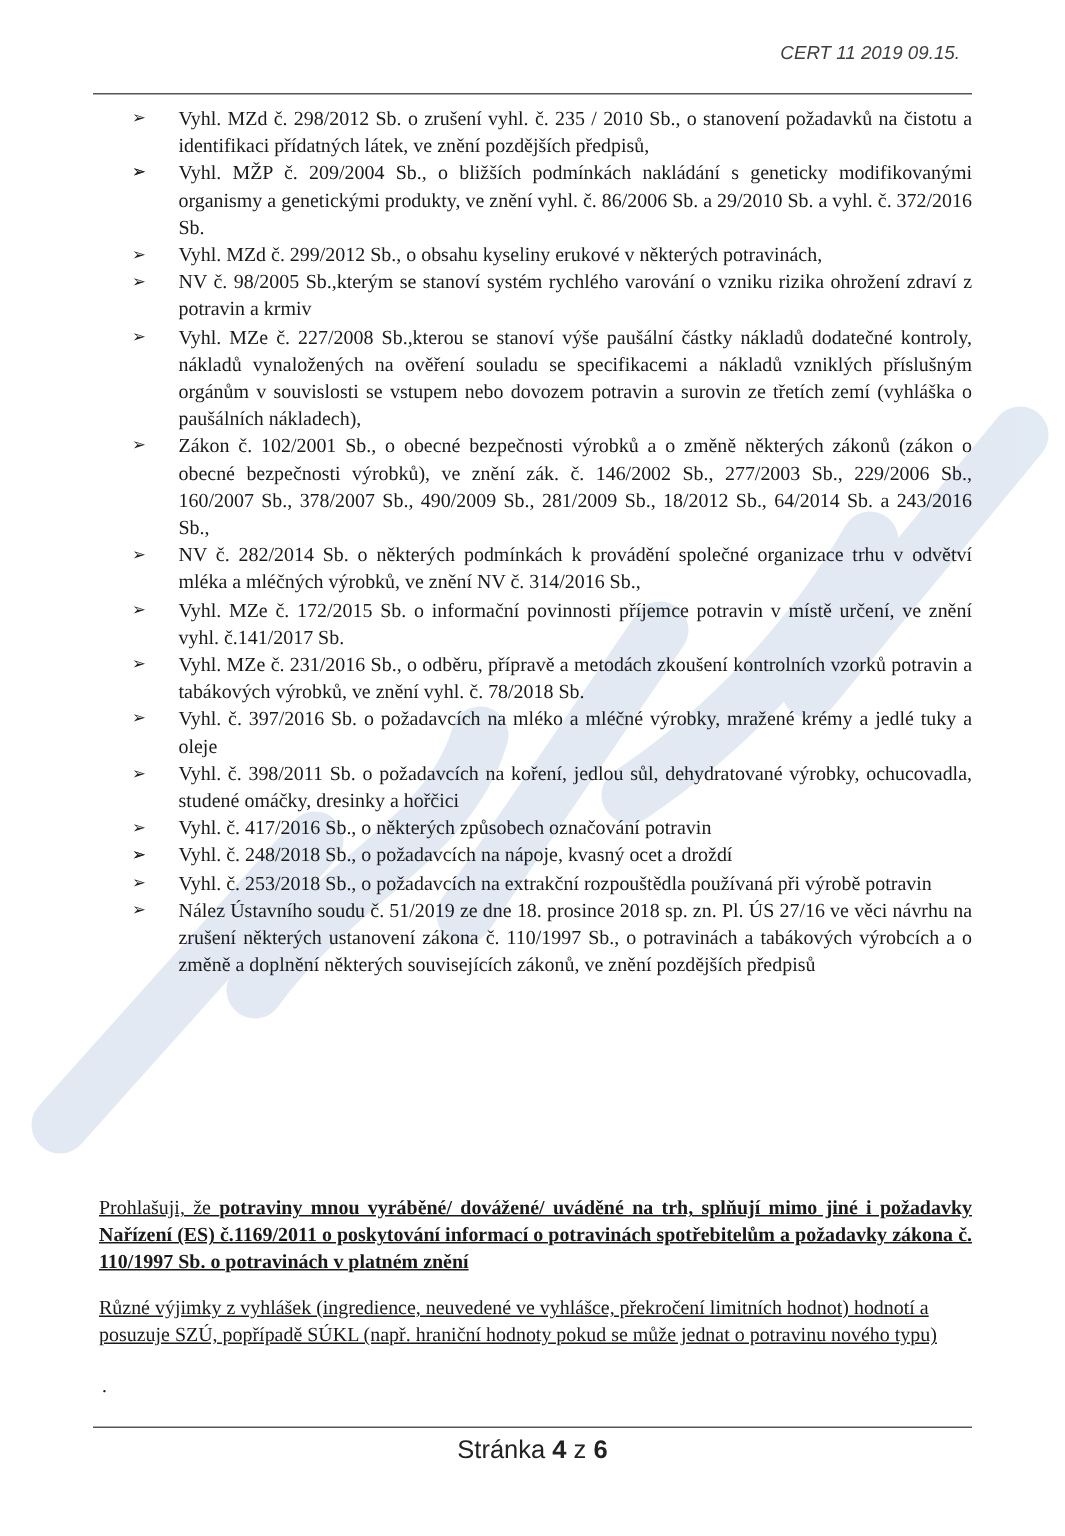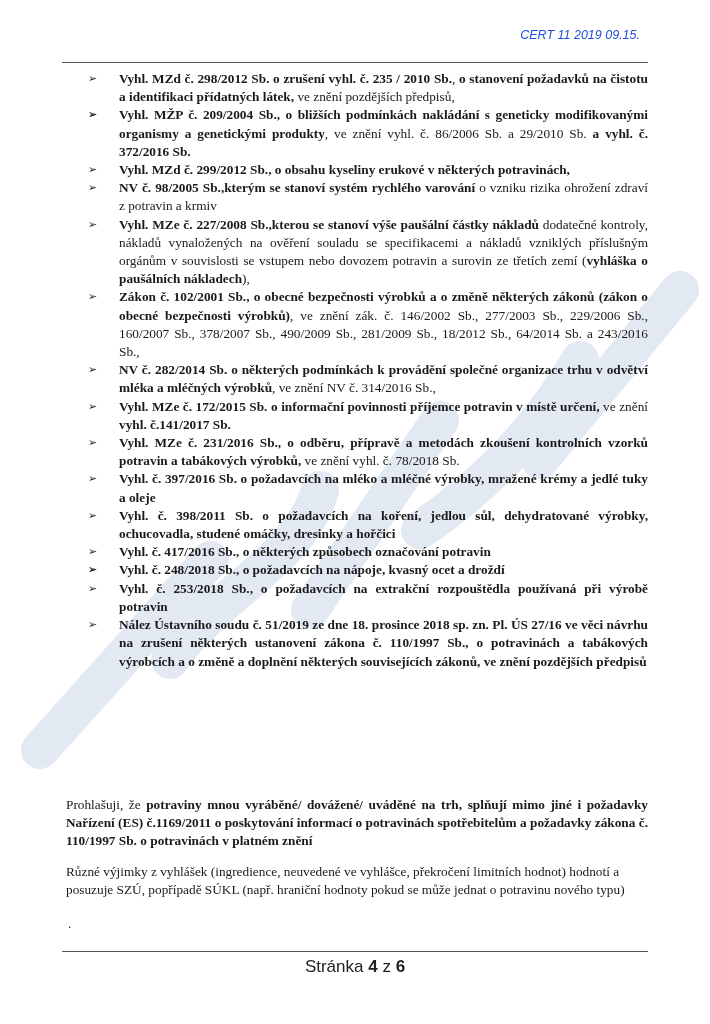--- a/index.html
+++ b/index.html
@@ -1,24 +1,24 @@
 <!DOCTYPE html>
 <html><head>
 <meta charset="utf-8">
 <style>
   html, body { margin:0; padding:0; }
   body { width:710px; height:1024px; background:#ffffff; position:relative; overflow:hidden; font-family:"Liberation Serif", serif; color:#1a1a1a; }
   .watermark { position:absolute; left:20px; top:230px; width:680px; height:560px; pointer-events:none; }
-  .header-ref { position:absolute; right:70px; top:28px; font-family:"Liberation Sans", sans-serif; font-style:italic; font-size:12.5px; color:#1d4ed8;text-align:center; }
+  .header-ref { position:absolute; right:70px; top:28px; font-family:"Liberation Sans", sans-serif; font-style:italic; font-size:12.5px; color:#404040;text-align:center; }
   .top-rule { position:absolute; left:62px; right:62px; top:62px; height:0; border-top:1.5px solid #555; }
   .list { position:absolute; left:88px; top:70px; width:560px; margin:0; padding:0; list-style:none; }
   .item { position:relative; padding-left:31px; font-size:13.3px; line-height:18.2px; text-align:justify; margin:0; }
   .item .arrow { position:absolute; left:0; top:0; font-family:"DejaVu Sans", sans-serif; font-size:11px; color:#222; }
-  .item b { font-weight:bold;margin-top:46px; }
-  .para { position:absolute; left:66px; width:582px; font-size:13.3px; line-height:18.2px; text-align:justify; }
+  .item b { font-weight:normal;margin-top:46px; }
+  .para { position:absolute; left:66px; width:582px; font-size:13.3px; line-height:18.2px; text-align:justify;text-decoration:underline; }
   .p1 { top:796px; }
   .p2 { top:863px; text-align:left; }
   .dot { position:absolute; left:68px; top:916px; font-size:13px; }
   .bottom-rule { position:absolute; left:62px; right:62px; top:951px; height:0; border-top:1.5px solid #555; }
   .footer { position:absolute; left:0; right:0; top:957px; text-align:center; font-family:"Liberation Sans", sans-serif; font-size:17px; color:#222; }
   .footer b { font-weight:bold; }
 </style>
 </head>
 <body>
 

